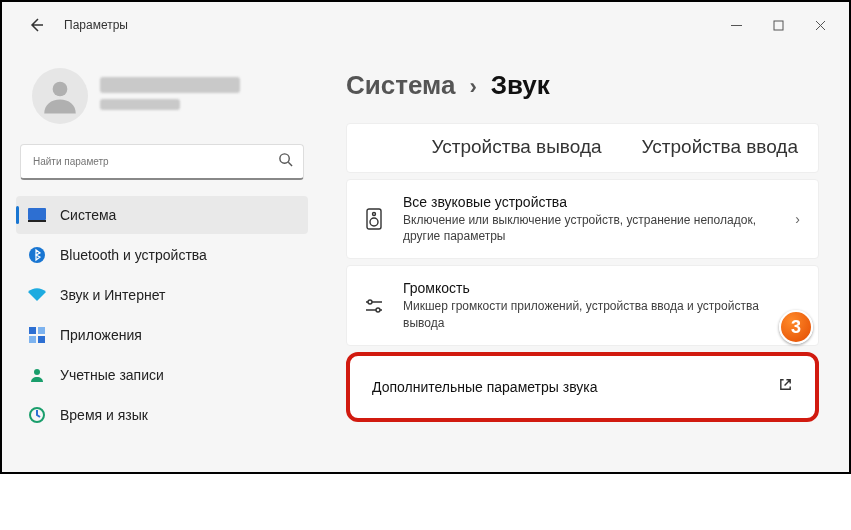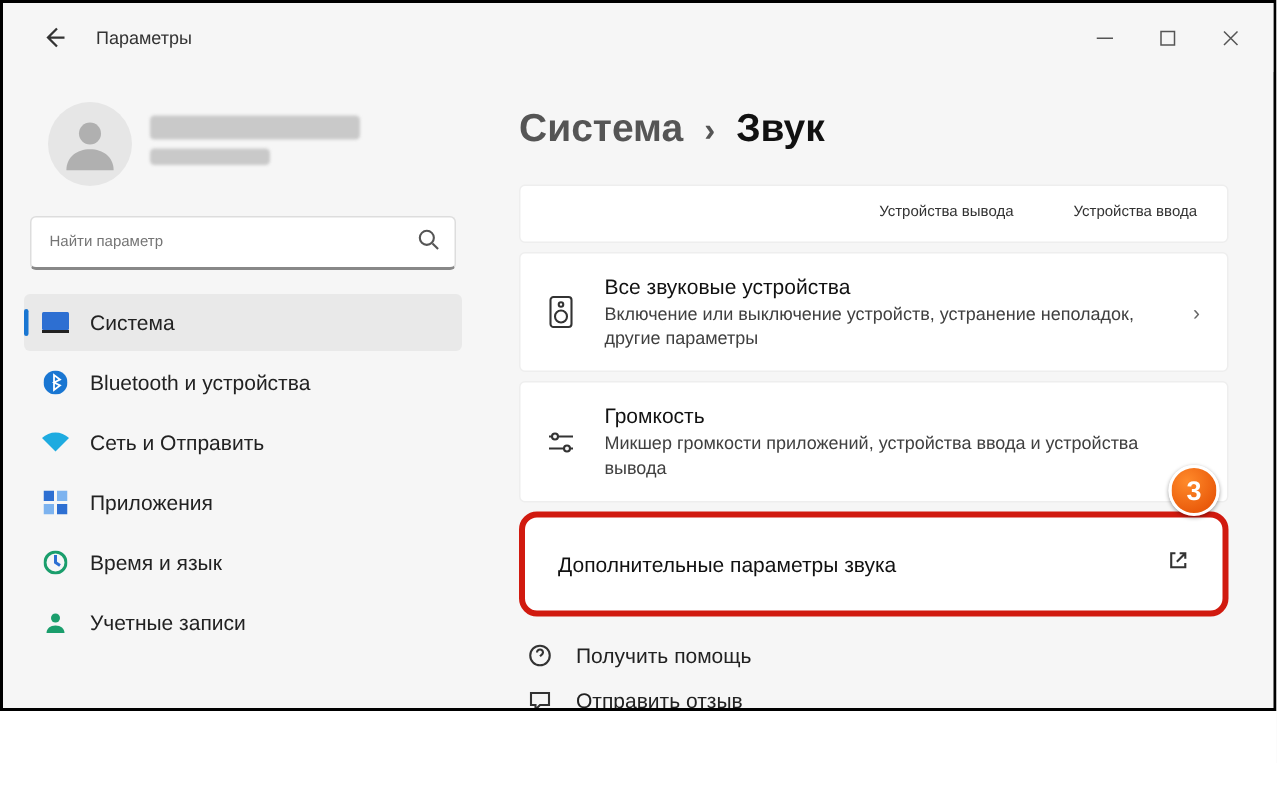--- a/index.html
+++ b/index.html
@@ -100,21 +100,21 @@
     min-height: 62px;
   }
   .card-icon { width: 22px; display:flex; align-items:center; justify-content:center; color:#333; flex:none; }
   .card-text { flex: 1; }
   .card-title { font-size: 14px; color: #111; }
   .card-sub { font-size: 12px; color: #404040; line-height: 1.35; margin-top: 2px; }
   .chevron { color: #666; font-size: 14px; flex:none; }
 
   .tabs-row {
     display:flex; justify-content:flex-end; gap:40px;
-    padding: 12px 20px 14px 20px; font-size:10px; color:#333;
+    padding: 12px 20px 14px 20px; font-size:19px; color:#333;
     background:#fff; border:1px solid #eee; border-radius:4px; margin-bottom:6px;
   }
 
   .highlight {
     border: 4px solid #d11a0f;
     border-radius: 12px;
   }
   .highlight .card-row { padding: 20px 22px; }
   .ext-icon { color:#333; }
 
@@ -207,50 +207,50 @@
               </svg>
             </span>
           <span>Bluetooth и устройства</span>
         </div>
         <div class="nav-item">
           <span class="nav-icon">
               <svg width="18" height="14" viewBox="0 0 18 14" fill="#1eabe0">
                 <path d="M9 13 0 4c5-5 13-5 18 0z"></path>
               </svg>
             </span>
-          <span>Сеть и Отправить</span>
+          <span>Звук и Интернет</span>
         </div>
         <div class="nav-item">
           <span class="nav-icon">
               <svg width="16" height="16" viewBox="0 0 16 16">
                 <rect x="0" y="0" width="7" height="7" fill="#2d6fd2"></rect>
                 <rect x="9" y="0" width="7" height="7" fill="#7db3ef"></rect>
                 <rect x="0" y="9" width="7" height="7" fill="#7db3ef"></rect>
                 <rect x="9" y="9" width="7" height="7" fill="#2d6fd2"></rect>
               </svg>
             </span>
           <span>Приложения</span>
         </div>
         <div class="nav-item">
           <span class="nav-icon">
+              <svg width="16" height="16" viewBox="0 0 16 16" fill="#1a9e6c">
+                <circle cx="8" cy="5" r="3"></circle>
+                <path d="M2 15c0-3 2.5-5 6-5s6 2 6 5z"></path>
+              </svg>
+            </span>
+          <span>Учетные записи</span>
+        </div>
+        <div class="nav-item">
+          <span class="nav-icon">
               <svg width="16" height="16" viewBox="0 0 16 16">
                 <circle cx="8" cy="8" r="7" fill="none" stroke="#1a9e6c" stroke-width="2"></circle>
                 <path d="M8 3v5l3 2" stroke="#2d6fd2" stroke-width="2" fill="none"></path>
               </svg>
             </span>
           <span>Время и язык</span>
-        </div>
-        <div class="nav-item">
-          <span class="nav-icon">
-              <svg width="16" height="16" viewBox="0 0 16 16" fill="#1a9e6c">
-                <circle cx="8" cy="5" r="3"></circle>
-                <path d="M2 15c0-3 2.5-5 6-5s6 2 6 5z"></path>
-              </svg>
-            </span>
-          <span>Учетные записи</span>
         </div>
       </div>
     </div>
 
     <div class="main">
       <div class="breadcrumb">
         <span class="bc-parent">Система</span>
         <span class="bc-sep">›</span>
         <span class="bc-current">Звук</span>
       </div>
@@ -299,38 +299,19 @@
             <div class="card-title">Дополнительные параметры звука</div>
           </div>
           <span class="ext-icon">
             <svg width="15" height="15" viewBox="0 0 16 16" fill="none" stroke="currentColor" stroke-width="1.5">
                 <path d="M6 3H3v10h10v-3M9 3h4v4M13 3 7 9"></path>
               </svg>
           </span>
         </div>
       </div>
 
-      <div class="help-list">
-        <div class="help-item">
-          <span class="hicon">
-              <svg width="16" height="16" viewBox="0 0 16 16" fill="none" stroke="currentColor" stroke-width="1.4">
-                <circle cx="8" cy="8" r="6.5"></circle>
-                <path d="M6 6c0-1.2 1-2 2-2s2 .8 2 2-1 1.5-2 2.5M8 12v.01"></path>
-              </svg>
-            </span>
-          <span>Получить помощь</span>
-        </div>
-        <div class="help-item">
-          <span class="hicon">
-              <svg width="16" height="16" viewBox="0 0 16 16" fill="none" stroke="currentColor" stroke-width="1.4">
-                <path d="M2 3h12v8H8l-3 3v-3H2z"></path>
-              </svg>
-            </span>
-          <span>Отправить отзыв</span>
-        </div>
-      </div>
 
       <div class="callout">
         <span>3</span>
       </div>
     </div>
   </div>
 </div>
 
 </body></html>

